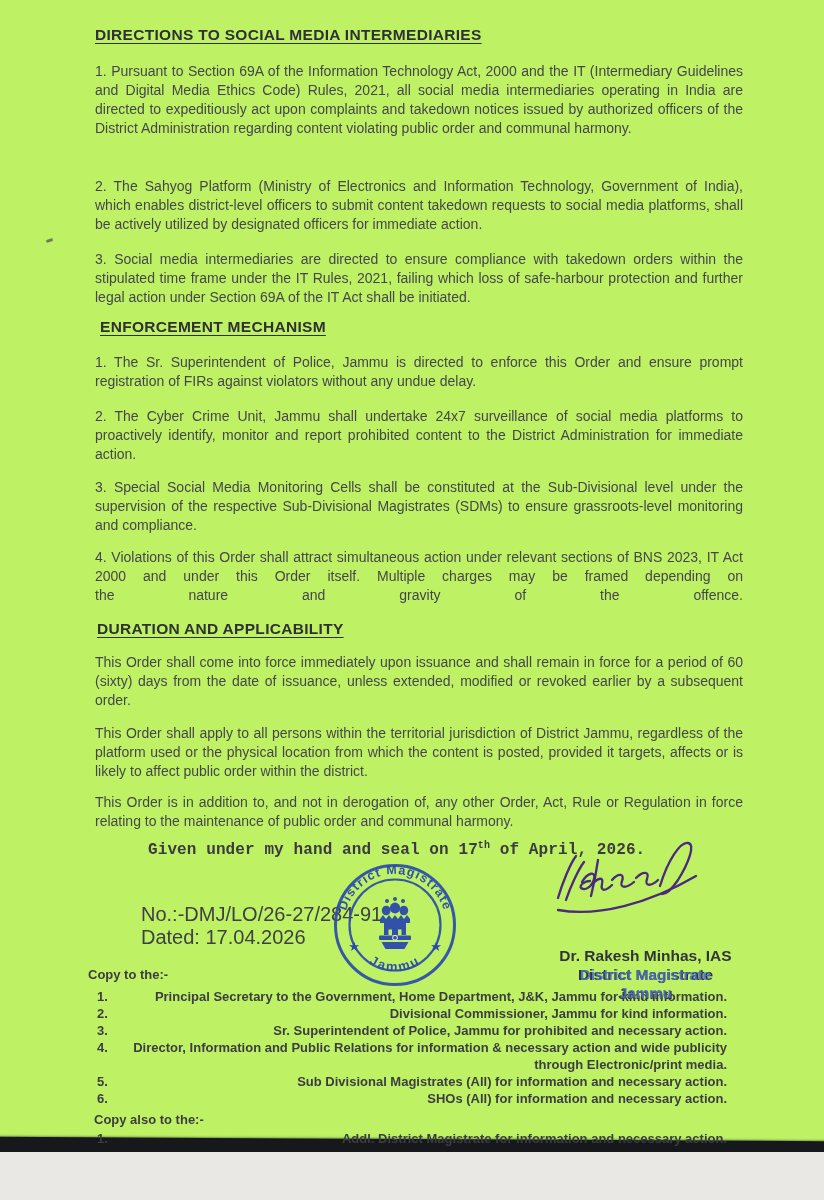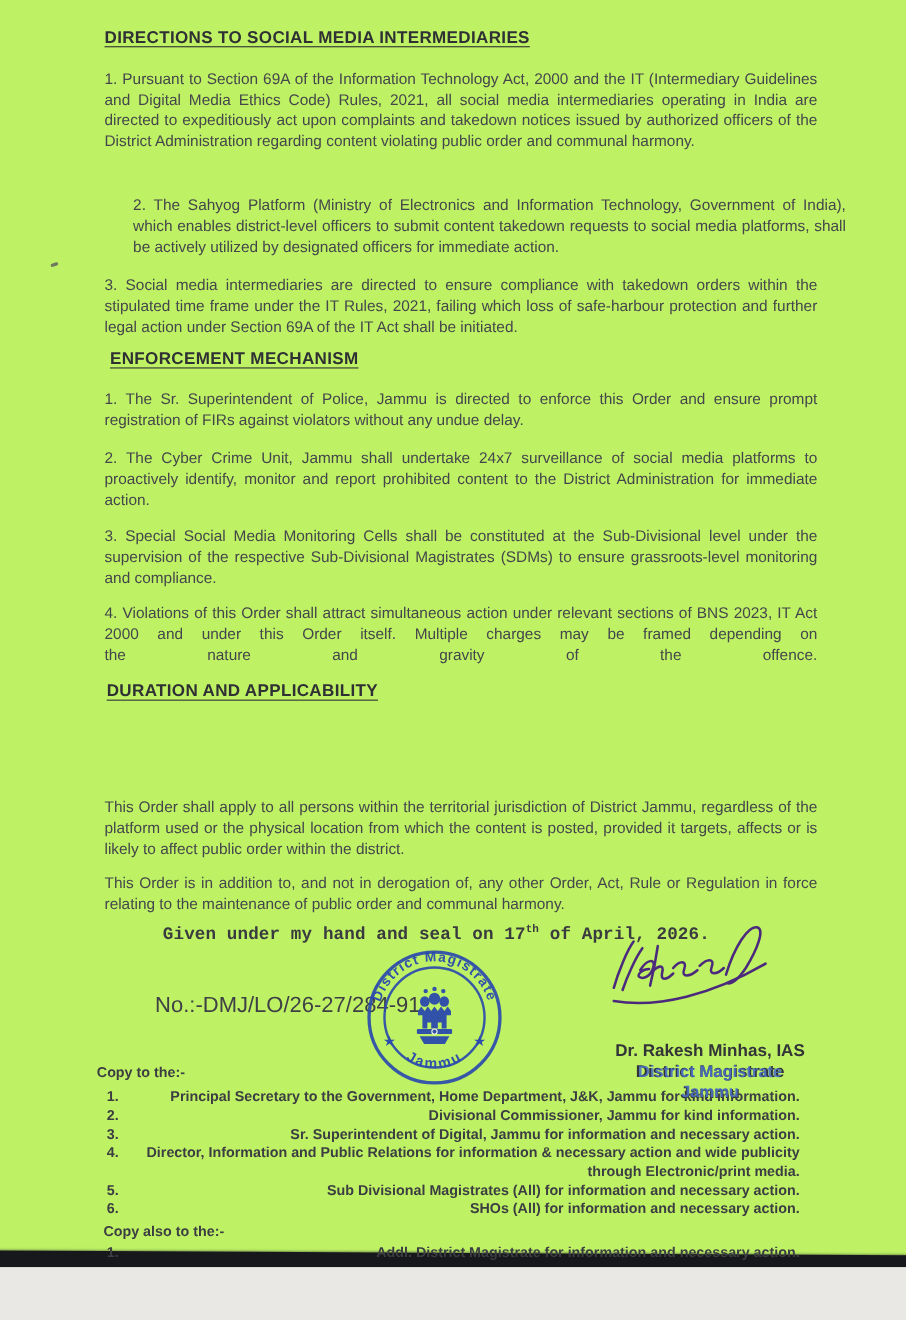--- a/index.html
+++ b/index.html
@@ -65,44 +65,46 @@
     background:#5a5a5e;border-radius:2px;transform:rotate(-18deg);opacity:.8;
   }
 </style>
 </head>
 <body>
 
 <div class="page">
 
   <h2 class="abs doc-col sec-head" style="top:26px;">DIRECTIONS TO SOCIAL MEDIA INTERMEDIARIES</h2>
   <div class="abs doc-col para" style="top:62px;">1. Pursuant to Section 69A of the Information Technology Act, 2000 and the IT (Intermediary Guidelines and Digital Media Ethics Code) Rules, 2021, all social media intermediaries operating in India are directed to expeditiously act upon complaints and takedown notices issued by authorized officers of the District Administration regarding content violating public order and communal harmony.</div>
-  <div class="abs doc-col para" style="top:177px;margin-left:26px;">2. The Sahyog Platform (Ministry of Electronics and Information Technology, Government of India), which enables district-level officers to submit content takedown requests to social media platforms, shall be actively utilized by designated officers for immediate action.</div>
+  <div class="abs doc-col para" style="top:177px;">2. The Sahyog Platform (Ministry of Electronics and Information Technology, Government of India), which enables district-level officers to submit content takedown requests to social media platforms, shall be actively utilized by designated officers for immediate action.</div>
   <div class="abs doc-col para" style="top:250px;">3. Social media intermediaries are directed to ensure compliance with takedown orders within the stipulated time frame under the IT Rules, 2021, failing which loss of safe-harbour protection and further legal action under Section 69A of the IT Act shall be initiated.</div>
 
   <div class="abs artifact-dash"></div>
 
   <h2 class="abs doc-col sec-head" style="top:318px;left:100px;">ENFORCEMENT MECHANISM</h2>
   <div class="abs doc-col para" style="top:353px;">1. The Sr. Superintendent of Police, Jammu is directed to enforce this Order and ensure prompt registration of FIRs against violators without any undue delay.</div>
   <div class="abs doc-col para" style="top:407px;">2. The Cyber Crime Unit, Jammu shall undertake 24x7 surveillance of social media platforms to proactively identify, monitor and report prohibited content to the District Administration for immediate action.</div>
   <div class="abs doc-col para" style="top:478px;">3. Special Social Media Monitoring Cells shall be constituted at the Sub-Divisional level under the supervision of the respective Sub-Divisional Magistrates (SDMs) to ensure grassroots-level monitoring and compliance.</div>
   <div class="abs doc-col" style="top:548px;">
     <div class="para force-just">4. Violations of this Order shall attract simultaneous action under relevant sections of BNS 2023, IT Act 2000 and under this Order itself. Multiple charges may be framed depending on</div>
     <div class="para force-just">the nature and gravity of the offence.</div>
   </div>
 
   <h2 class="abs doc-col sec-head" style="top:620px;left:97px;">DURATION AND APPLICABILITY</h2>
+  <div class="abs doc-col para" style="top:653px;">This Order shall come into force immediately upon issuance and shall remain in force for a period of 60 (sixty) days from the date of issuance, unless extended, modified or revoked earlier by a subsequent order.</div>
   <div class="abs doc-col para" style="top:724px;">This Order shall apply to all persons within the territorial jurisdiction of District Jammu, regardless of the platform used or the physical location from which the content is posted, provided it targets, affects or is likely to affect public order within the district.</div>
   <div class="abs doc-col para" style="top:793px;">This Order is in addition to, and not in derogation of, any other Order, Act, Rule or Regulation in force relating to the maintenance of public order and communal harmony.</div>
 
   <div class="abs attest" style="top:840px;left:148px;font-family:Liberation Mono, monospace;">
     <span>Given under my hand and seal on 17</span><sup>th</sup><span> of April, 2026.</span>
   </div>
 
   <div class="abs ref" style="top:903px;left:100px;">
     <div>No.:-DMJ/LO/26-27/284-91</div>
+    <div>Dated: 17.04.2026</div>
   </div>
 
   <svg class="abs seal-svg" style="left:330px;top:860px;" width="130" height="130" viewBox="0 0 130 130">
     <defs>
       <path id="arcTop" d="M 14,65 A 51,51 0 1 1 116,65" fill="none"></path>
       <path id="arcBottom" d="M 19,65 A 46,46 0 0 0 111,65" fill="none"></path>
     </defs>
     <circle cx="65" cy="65" r="59.5" fill="none" stroke="#2b4aad" stroke-width="3" opacity=".92"></circle>
     <circle cx="65" cy="65" r="45.5" fill="none" stroke="#2b4aad" stroke-width="2.2" opacity=".92"></circle>
     <text font-family="Liberation Sans, sans-serif" font-size="12.5" font-weight="bold" fill="#2b4aad" letter-spacing="1.2" opacity=".95">
@@ -159,21 +161,21 @@
     <div class="copy-row">
       <span class="copy-num">1.</span>
       <span class="copy-text">Principal Secretary to the Government, Home Department, J&amp;K, Jammu for kind information.</span>
     </div>
     <div class="copy-row">
       <span class="copy-num">2.</span>
       <span class="copy-text">Divisional Commissioner, Jammu for kind information.</span>
     </div>
     <div class="copy-row">
       <span class="copy-num">3.</span>
-      <span class="copy-text">Sr. Superintendent of Digital, Jammu for information and necessary action.</span>
+      <span class="copy-text">Sr. Superintendent of Police, Jammu for prohibited and necessary action.</span>
     </div>
     <div class="copy-row">
       <span class="copy-num">4.</span>
       <span class="copy-text">Director, Information and Public Relations for information &amp; necessary action and wide publicity through Electronic/print media.</span>
     </div>
     <div class="copy-row">
       <span class="copy-num">5.</span>
       <span class="copy-text">Sub Divisional Magistrates (All) for information and necessary action.</span>
     </div>
     <div class="copy-row">

